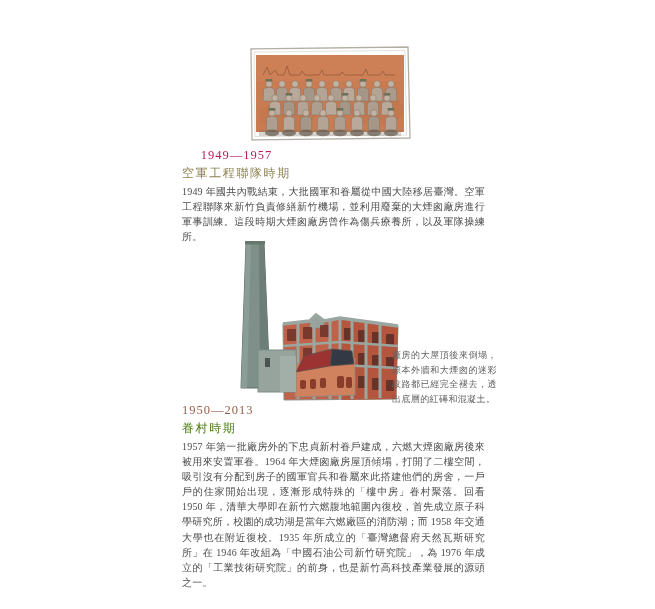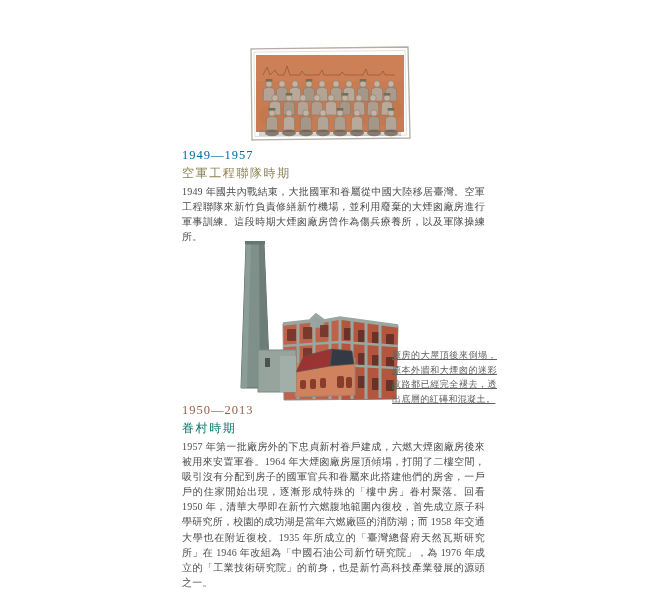--- a/index.html
+++ b/index.html
@@ -32,21 +32,20 @@
     text-align-last:left;
   }
   .caption-text{
     width:105px;
     font-size:9px;
     line-height:14.7px;
     letter-spacing:0.4px;
     color:#616161;
     text-align:justify;
     text-align-last:left;
-    text-decoration:underline;
   }
   svg{display:block;}
 </style>
 </head>
 <body>
 
 <div class="page">
 
   <div class="abs" style="left:247px;top:44px;">
     <svg width="166" height="99" viewBox="0 0 166 99">
@@ -119,21 +118,21 @@
           <ellipse cx="93" cy="89" rx="7" ry="3.2"></ellipse>
             <ellipse cx="110" cy="89" rx="7" ry="3.2"></ellipse>
           <ellipse cx="127" cy="89" rx="7" ry="3.2"></ellipse>
             <ellipse cx="144" cy="89" rx="7" ry="3.2"></ellipse>
         </g>
       </g>
     </svg>
   </div>
 
   <div class="abs heading" style="left:182px;top:147px;">
-    <div class="period" style="color: #0369a1;">1949—1957</div>
+    <div class="period" style="color: #be185d; text-align: center;">1949—1957</div>
     <div class="title" style="color: rgb(141, 131, 84);">空軍工程聯隊時期</div>
   </div>
 
   <div class="abs body-text" style="left:182px;top:184px;">1949 年國共內戰結束，大批國軍和眷屬從中國大陸移居臺灣。空軍工程聯隊來新竹負責修繕新竹機場，並利用廢棄的大煙囪廠房進行軍事訓練。這段時期大煙囪廠房曾作為傷兵療養所，以及軍隊操練所。</div>
 
   <div class="abs" style="left:240px;top:238px;">
     <svg width="165" height="168" viewBox="0 0 165 168">
       <g>
 
         <polygon points="43,86 70,83 76,77 84,83 100,80 158,88 156,161 44,162" fill="#bf6249" stroke="#8c8c84" stroke-width="1"></polygon>
@@ -202,18 +201,18 @@
         <rect x="40" y="118" width="16" height="36" fill="#a2aea8"></rect>
         <rect x="25" y="120" width="5" height="9" fill="#49534f"></rect>
       </g>
     </svg>
   </div>
 
   <div class="abs caption-text" style="left:392px;top:348px;">廠房的大屋頂後來倒塌，原本外牆和大煙囪的迷彩紋路都已經完全褪去，透出底層的紅磚和混凝土。</div>
 
   <div class="abs heading" style="left:182px;top:402px;">
     <div class="period" style="color: rgb(153, 96, 75);">1950—2013</div>
-    <div class="title" style="color: #0f766e;">眷村時期</div>
+    <div class="title" style="color: #4d7c0f;">眷村時期</div>
   </div>
 
   <div class="abs body-text" style="left:182px;top:439px;">1957 年第一批廠房外的下忠貞新村眷戶建成，六燃大煙囪廠房後來被用來安置軍眷。1964 年大煙囪廠房屋頂傾塌，打開了二樓空間，吸引沒有分配到房子的國軍官兵和眷屬來此搭建他們的房舍，一戶戶的住家開始出現，逐漸形成特殊的「樓中房」眷村聚落。回看 1950 年，清華大學即在新竹六燃腹地範圍內復校，首先成立原子科學研究所，校園的成功湖是當年六燃廠區的消防湖；而 1958 年交通大學也在附近復校。1935 年所成立的「臺灣總督府天然瓦斯研究所」在 1946 年改組為「中國石油公司新竹研究院」，為 1976 年成立的「工業技術研究院」的前身，也是新竹高科技產業發展的源頭之一。</div>
 
 </div>
 
 </body></html>

